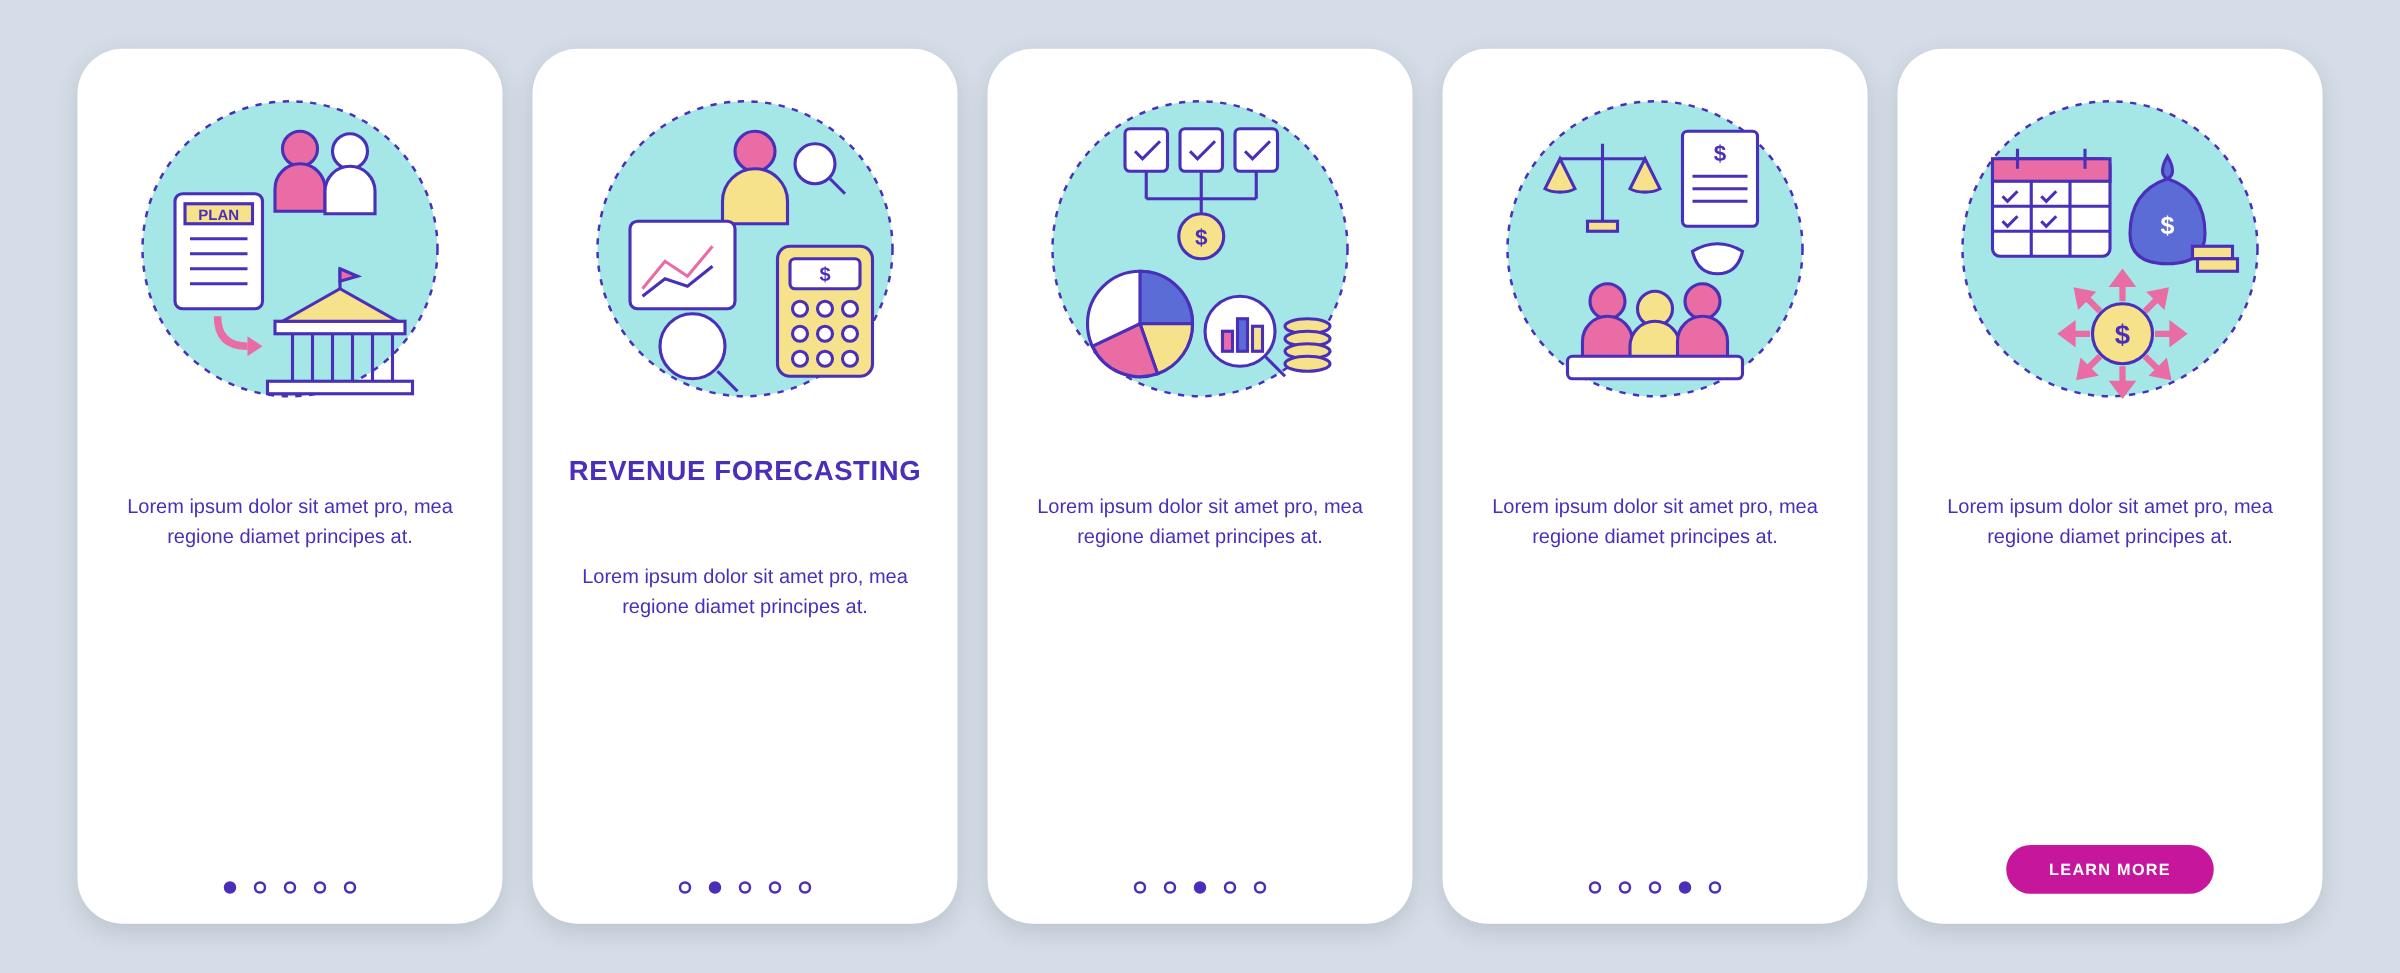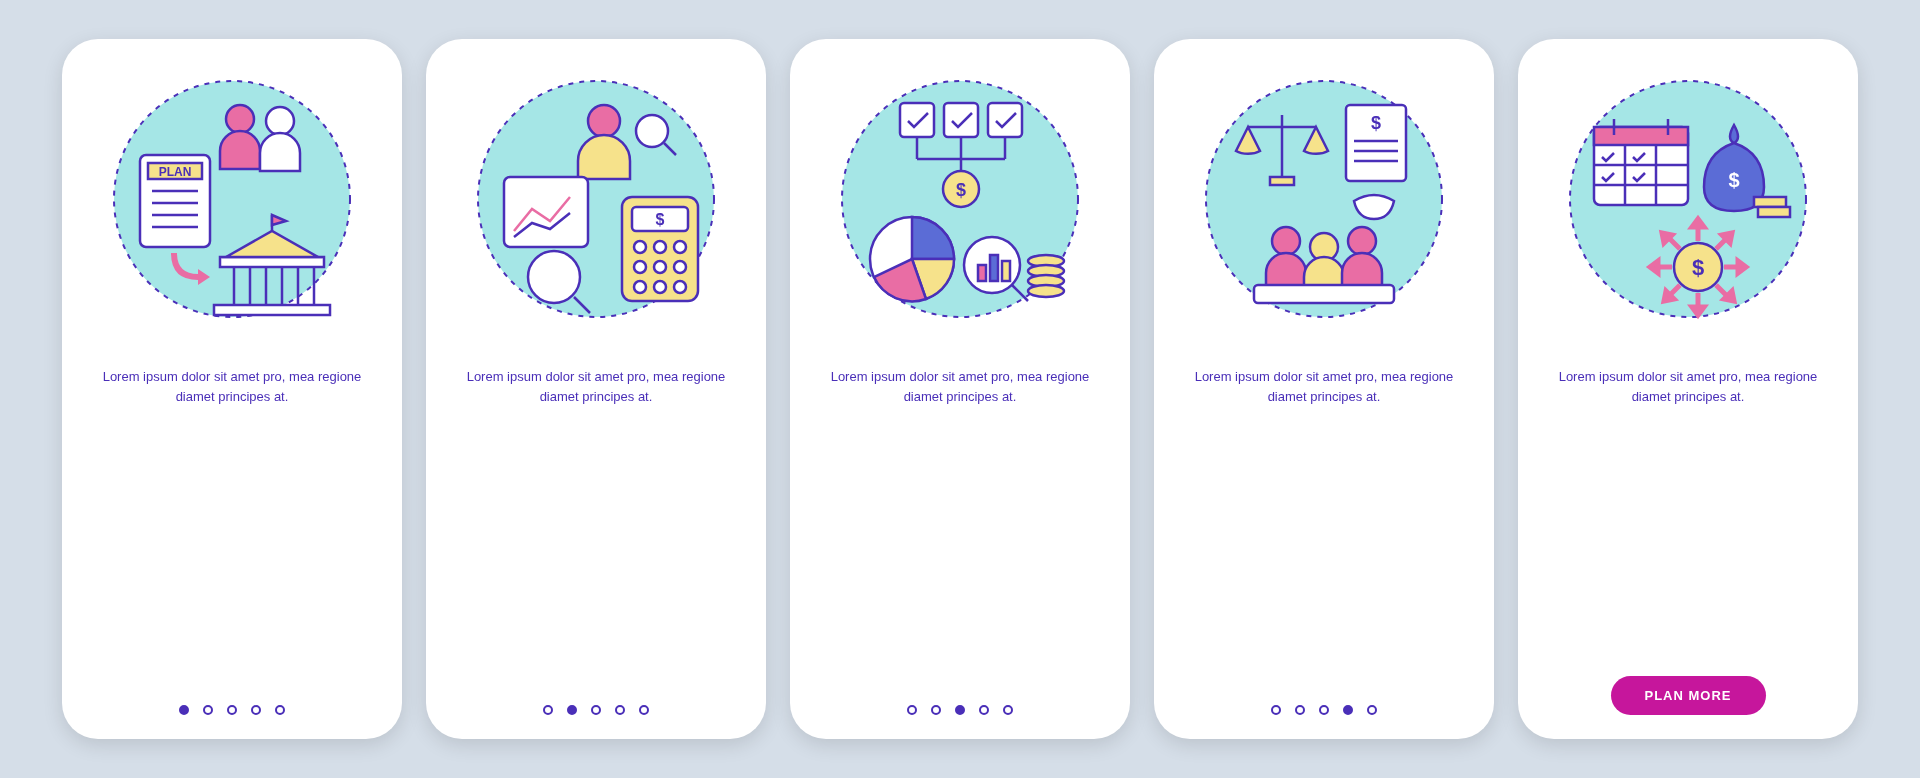--- a/index.html
+++ b/index.html
@@ -44,23 +44,23 @@
     text-align: center;
     letter-spacing: 0.5px;
     line-height: 1.25;
     min-height: 56px;
     display: flex;
     align-items: center;
     justify-content: center;
   }
   .body {
     color: #4a2fb8;
-    font-size: 13px;
+    font-size: 16px;
     text-align: center;
-    margin-top: 18px;
+    margin-top: 45px;
     line-height: 1.5;
     flex-grow: 1;
   }
   .dots {
     display: flex;
     gap: 14px;
     justify-content: center;
     margin-top: auto;
   }
   .dot {
@@ -178,20 +178,21 @@
           <circle cx="214" cy="178" r="6" fill="#fff"></circle>
         <circle cx="174" cy="198" r="6" fill="#fff"></circle>
           <circle cx="194" cy="198" r="6" fill="#fff"></circle>
           <circle cx="214" cy="198" r="6" fill="#fff"></circle>
         <circle cx="174" cy="218" r="6" fill="#fff"></circle>
           <circle cx="194" cy="218" r="6" fill="#fff"></circle>
           <circle cx="214" cy="218" r="6" fill="#fff"></circle>
       </g>
     </svg>
   </div>
+  <div class="title">Revenue Forecasting</div>
   <div class="body">Lorem ipsum dolor sit amet pro, mea regione diamet principes at.</div>
   <div class="dots">
     <span class="dot"></span>
     <span class="dot active"></span>
     <span class="dot"></span>
     <span class="dot"></span>
     <span class="dot"></span>
   </div>
 </div>
 
@@ -345,14 +346,14 @@
         <line x1="122" y1="180" x2="108" y2="166"></line>
           <path d="M106 174 l-2 -10 l10 2 z"></path>
         <line x1="158" y1="216" x2="172" y2="230"></line>
           <path d="M174 222 l2 10 l-10 -2 z"></path>
         <line x1="122" y1="216" x2="108" y2="230"></line>
           <path d="M116 230 l-10 2 l2 -10 z"></path>
       </g>
     </svg>
   </div>
   <div class="body">Lorem ipsum dolor sit amet pro, mea regione diamet principes at.</div>
-  <button class="cta">PLAN MORE</button>
+  <button class="cta">LEARN MORE</button>
 </div>
 
 </body></html>

